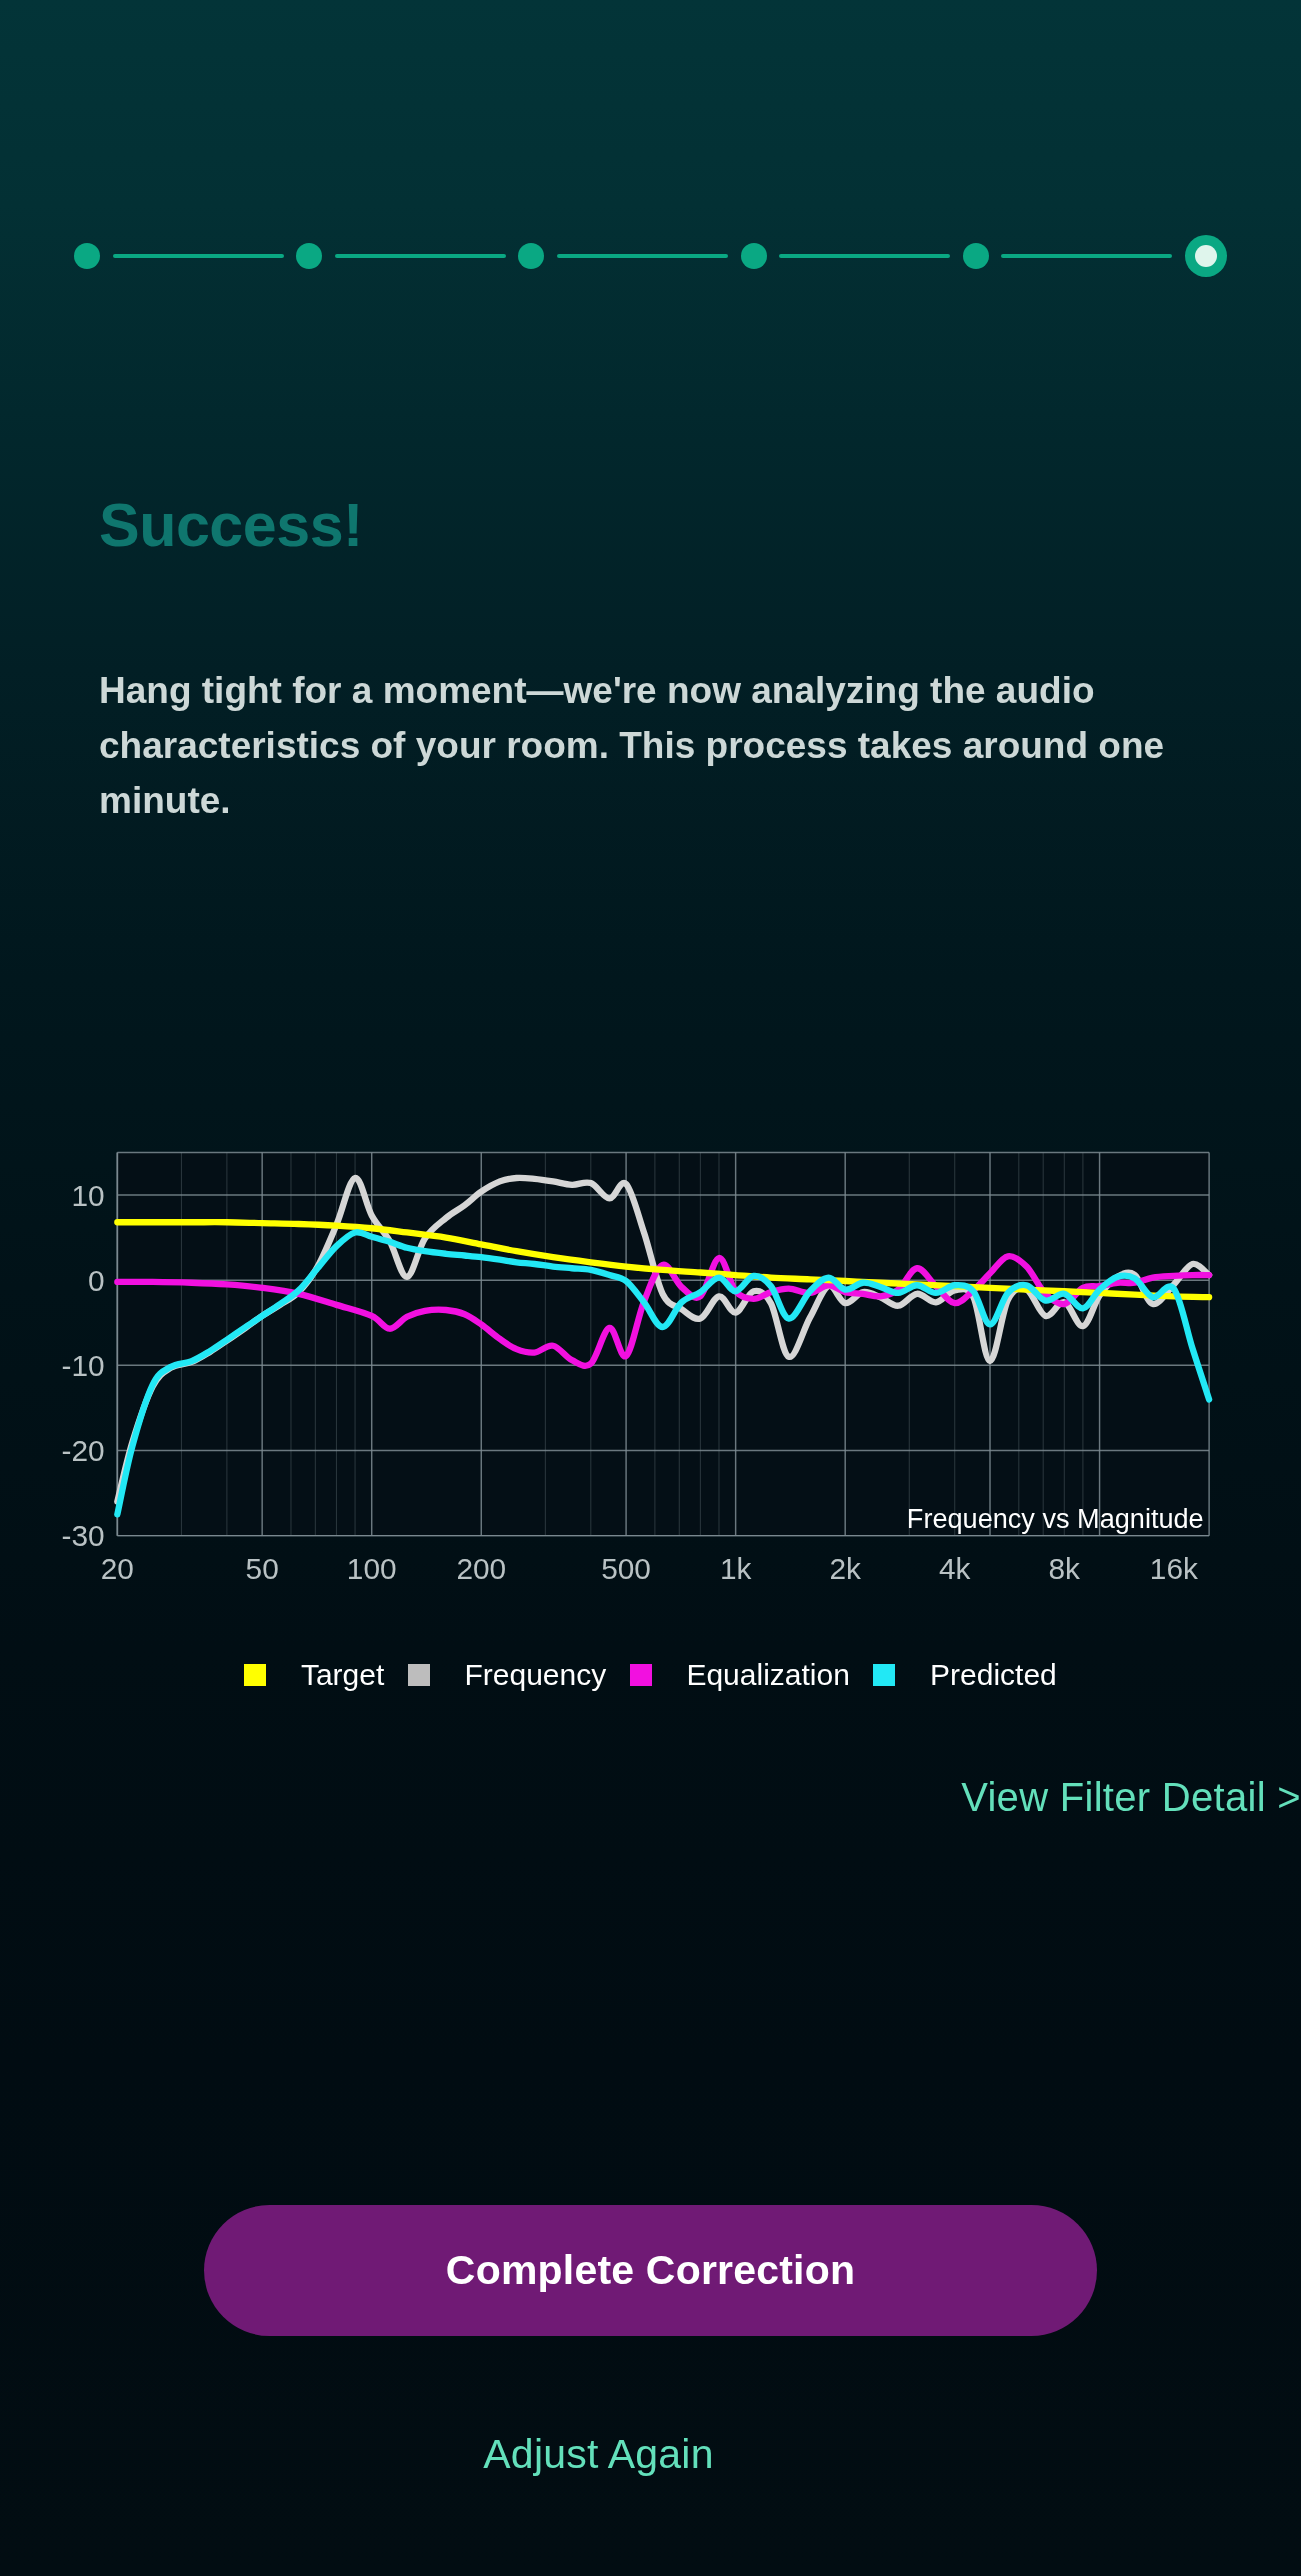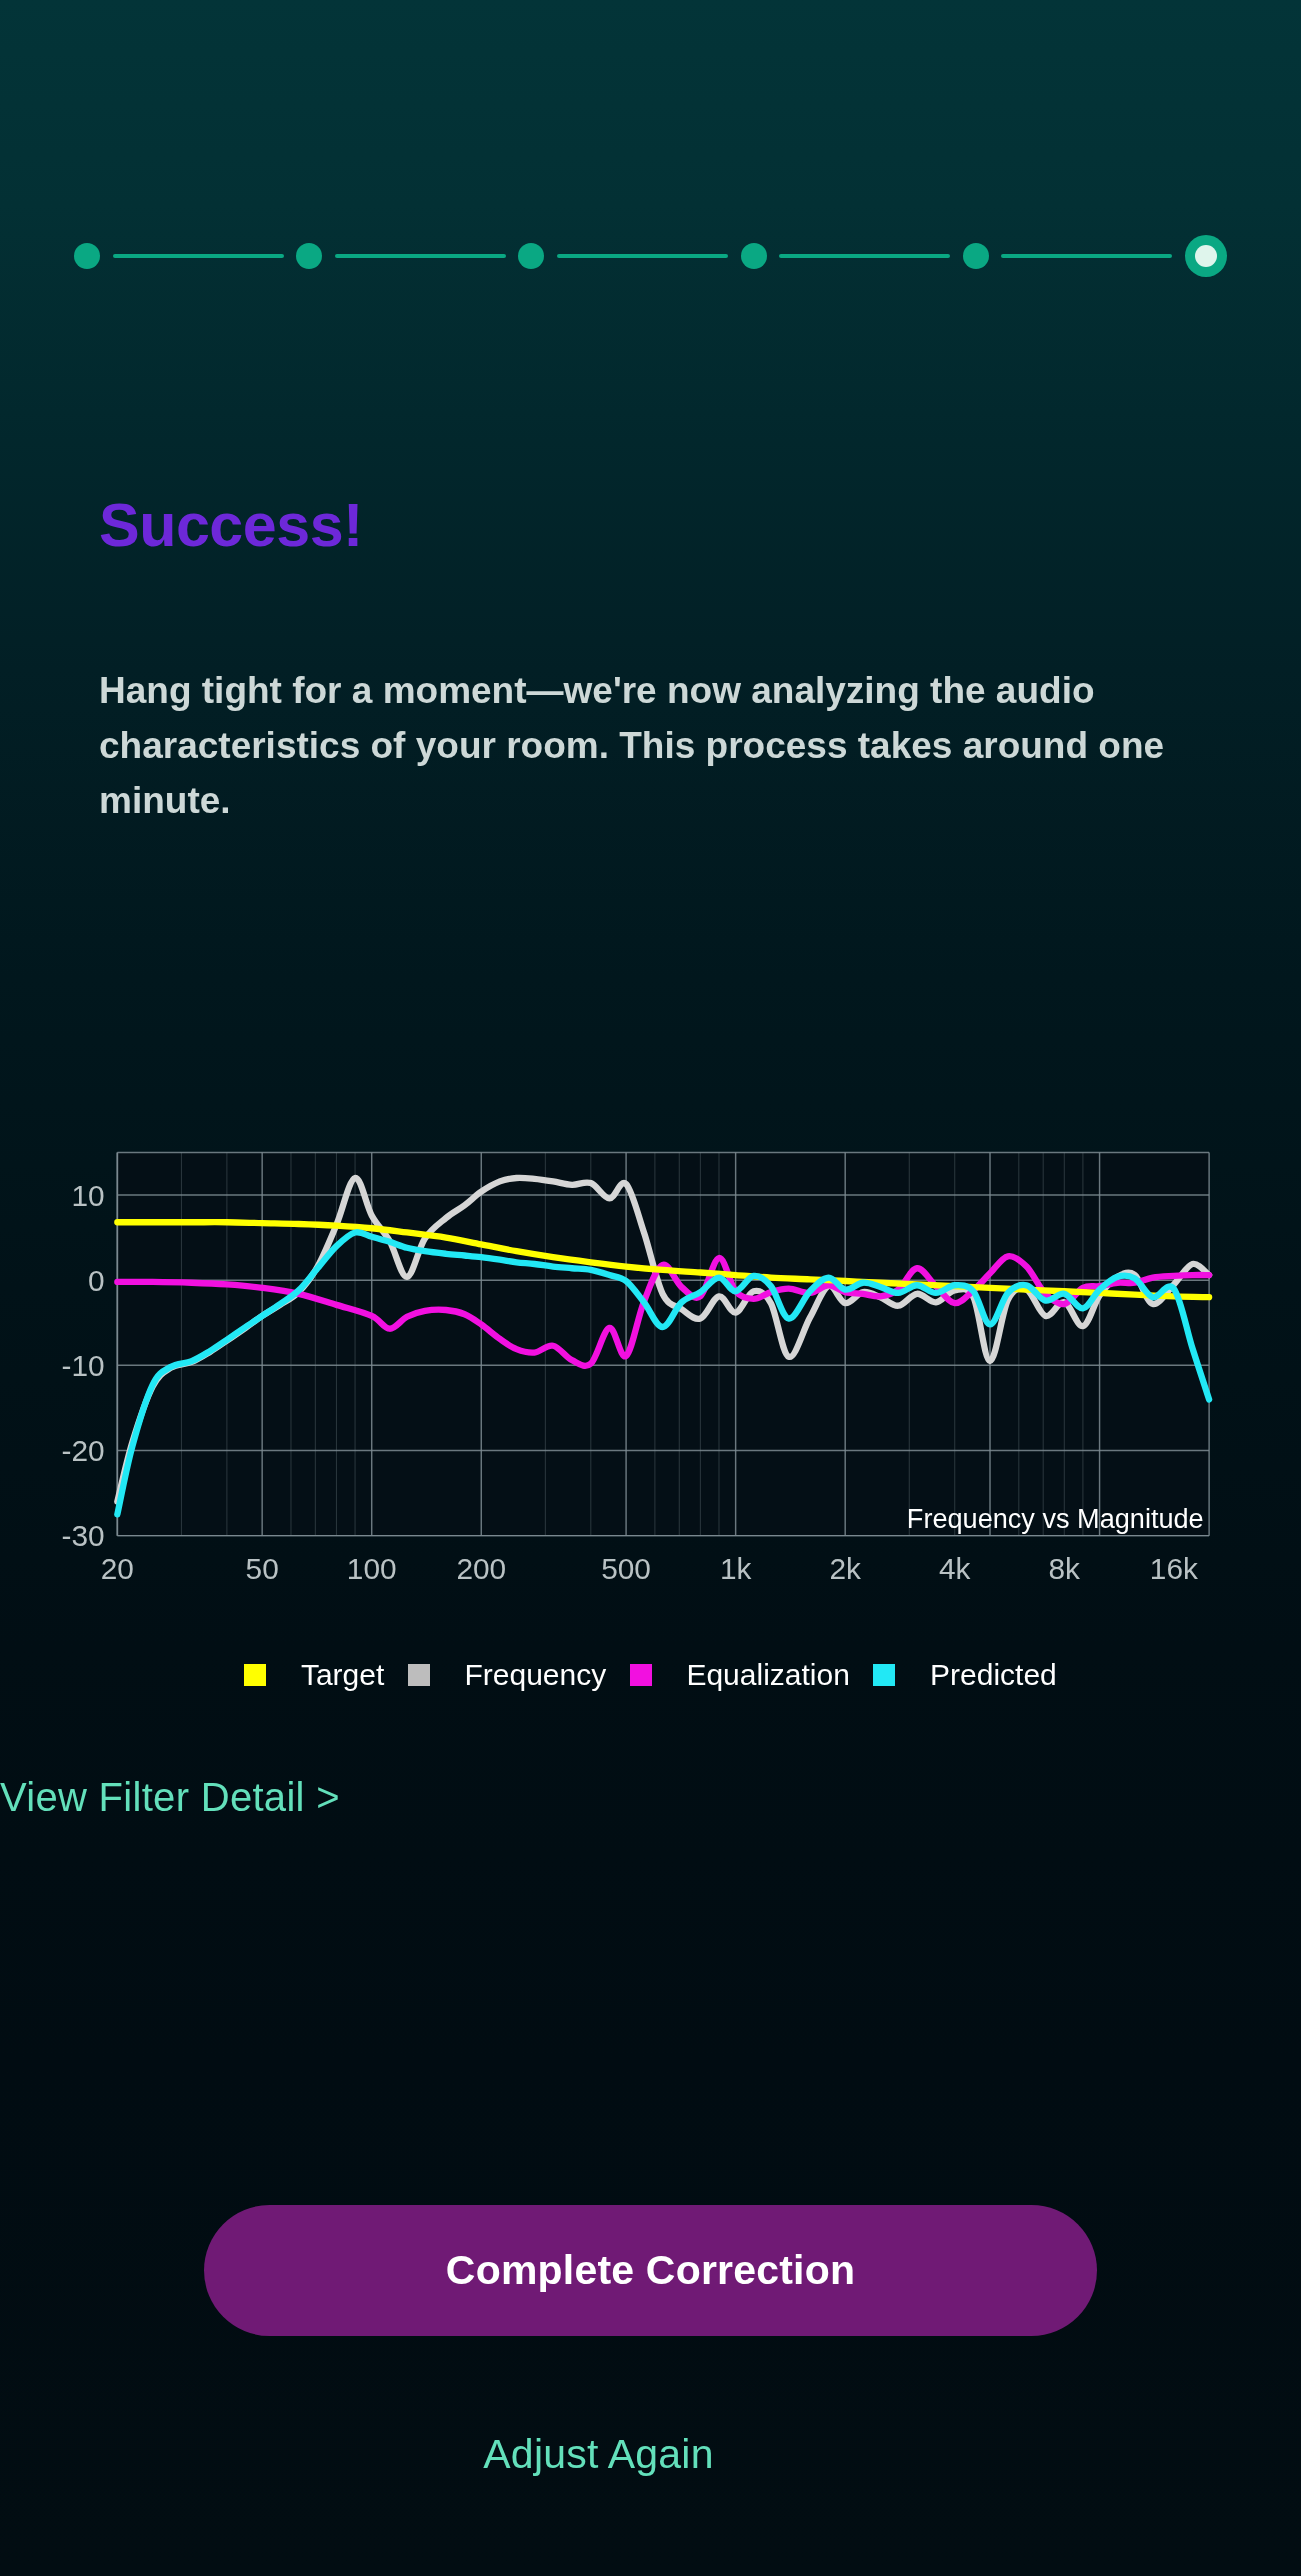--- a/index.html
+++ b/index.html
@@ -64,21 +64,21 @@
     border-radius: 2.7px;
   }
 
   
   .title {
     position: absolute;
     top: 495px;
     left: 99px;
     font-size: 61px;
     font-weight: bold;
-    color: #6d28d9;
+    color: #0f766e;
     letter-spacing: -0.5px;
     line-height: 1;
   }
 
   .subtitle {
     position: absolute;
     top: 664px;
     left: 99px;
     width: 1098px;
     font-size: 37px;
@@ -126,21 +126,21 @@
     color: #ffffff;
     white-space: nowrap;
   }
 
   
   .filter-link {
     position: absolute;
     top: 1775px;
     left: 0;
     width: 1301px;
-    text-align: left;
+    text-align: right;
     font-size: 40px;
     color: #63e0bb;
     letter-spacing: 0.3px;
   }
 
   
   .primary-btn {
     position: absolute;
     top: 2205px;
     left: 204px;

